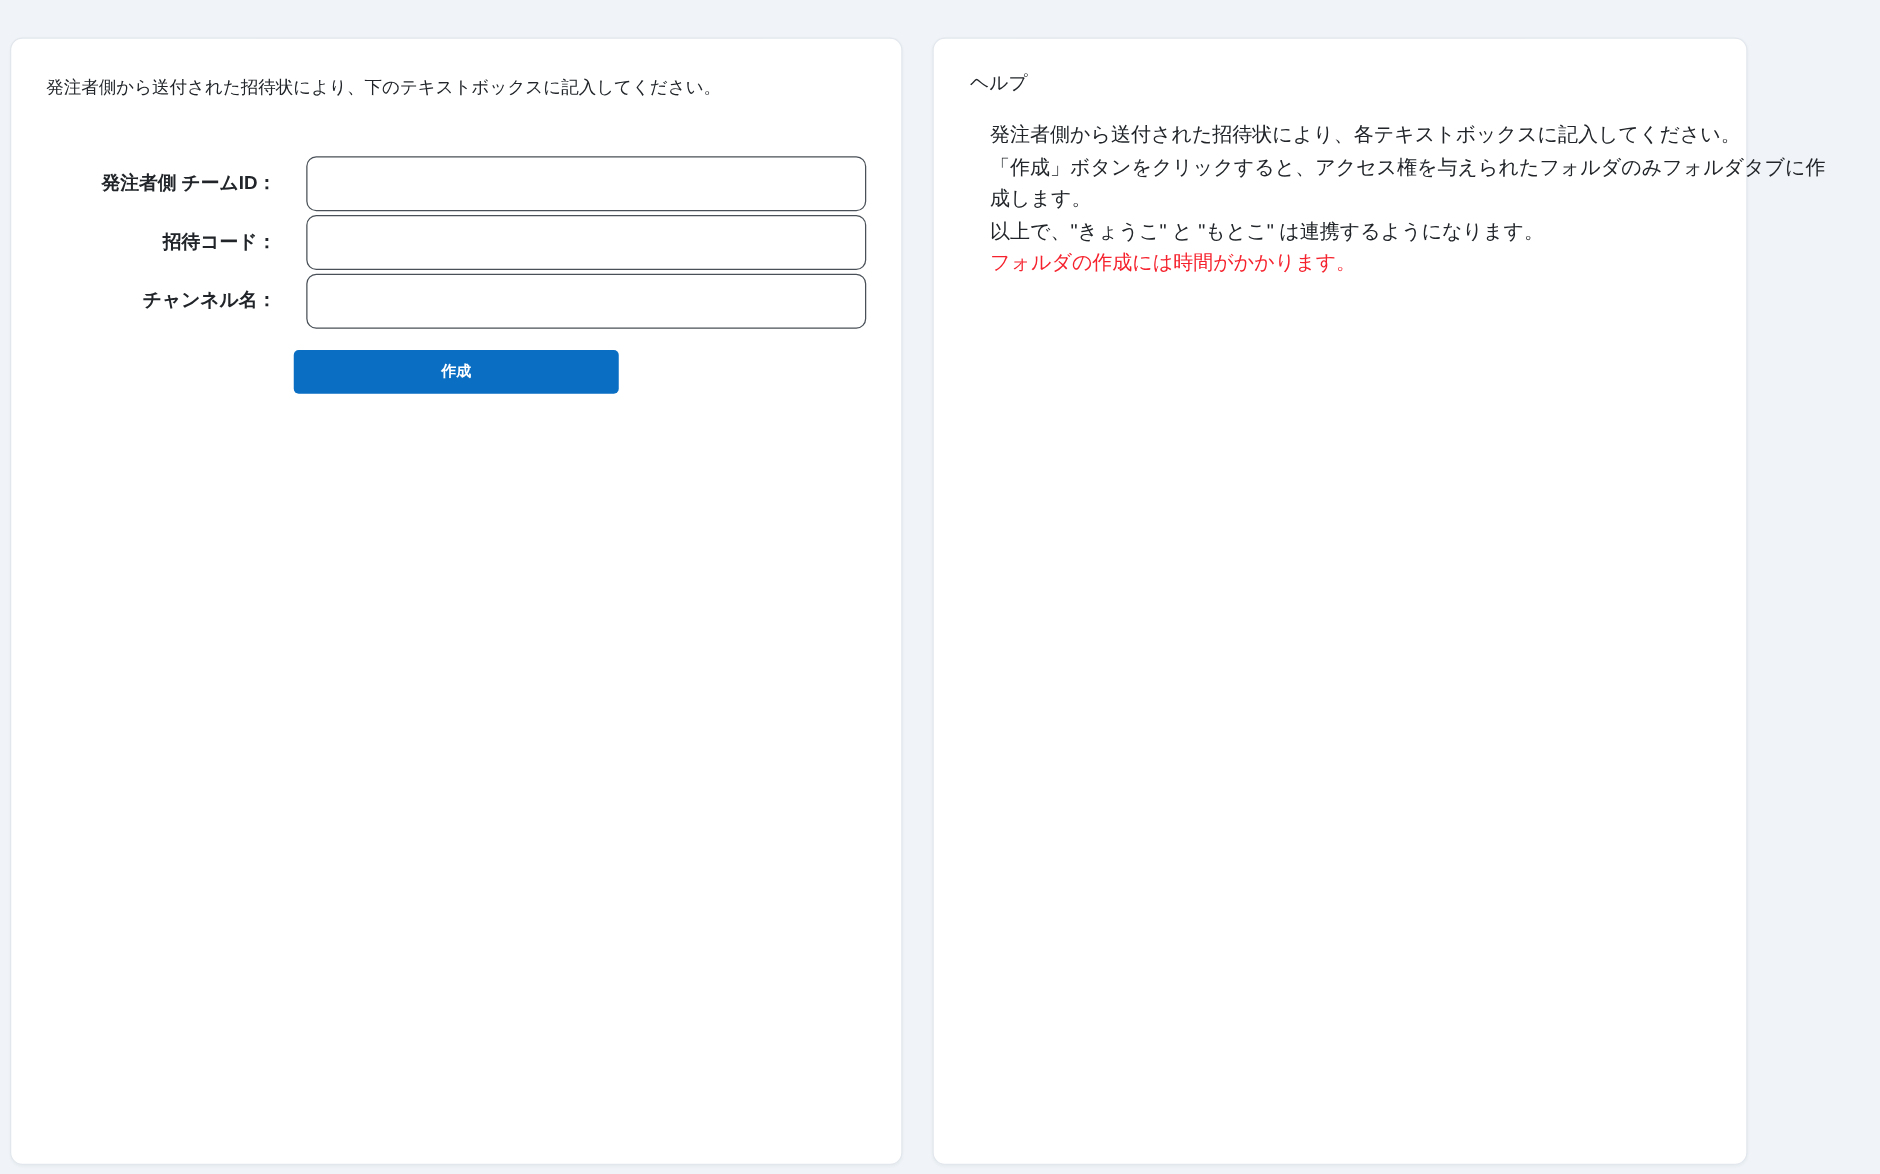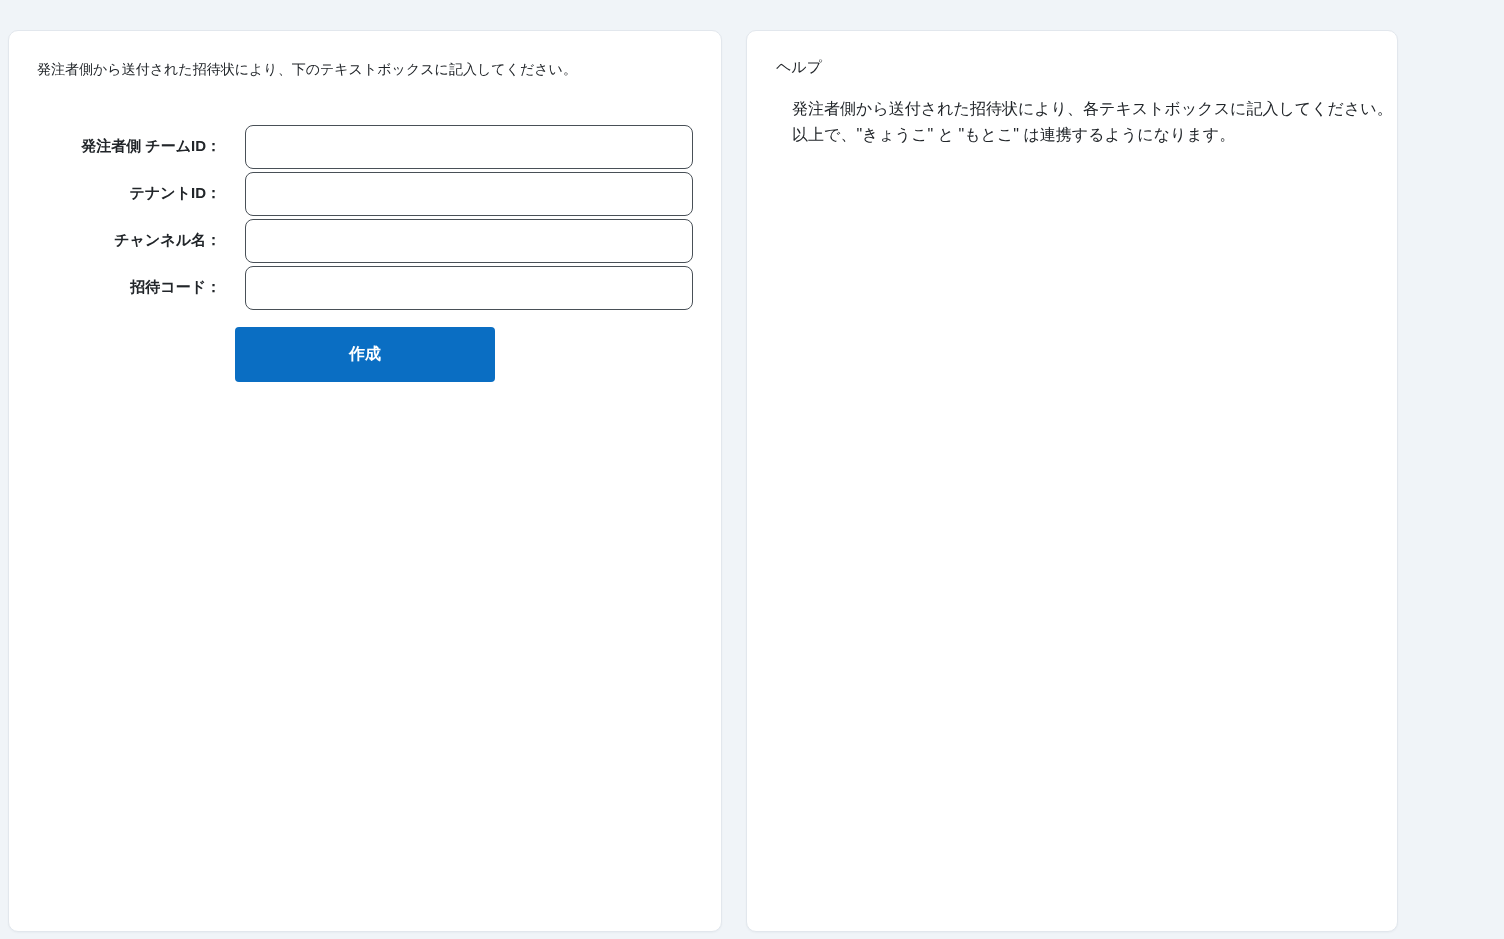--- a/index.html
+++ b/index.html
@@ -63,26 +63,26 @@
     font-size:16px;
     padding:0 12px;
     font-family:inherit;
     color:var(--text);
     outline:none;
   }
   .create-button{
     display:block;
     margin:26px auto 0;
     width:260px;
-    height:55px;
+    height:35px;
     background:var(--accent);
     color:var(--accent-text);
     border:none;
     border-radius:4px;
-    font-size:16px;
+    font-size:12px;
     font-weight:bold;
     font-family:inherit;
     cursor:pointer;
   }
   .help-title{
     font-size:15px;
     line-height:22px;
     color:var(--text);
   }
   .help-body{
@@ -99,35 +99,33 @@
 
 <div class="panel form-panel">
   <p class="instruction">発注者側から送付された招待状により、下のテキストボックスに記入してください。</p>
 
   <div class="form">
     <div class="form-row">
       <label class="form-label">発注者側 チームID：</label>
       <input class="form-input" type="text" value="" style="">
     </div>
     <div class="form-row">
-      <label class="form-label">テナントID：</label>
+      <label class="form-label">招待コード：</label>
       <input class="form-input" type="text" value="" style="">
     </div>
     <div class="form-row">
       <label class="form-label">チャンネル名：</label>
-      <input class="form-input" type="text" value="" style="">
-    </div>
-    <div class="form-row">
-      <label class="form-label">招待コード：</label>
       <input class="form-input" type="text" value="" style="">
     </div>
 
     <button class="create-button">作成</button>
   </div>
 </div>
 
 <div class="panel help-panel">
   <div class="help-title">ヘルプ</div>
   <div class="help-body">
     <div class="help-line">発注者側から送付された招待状により、各テキストボックスに記入してください。</div>
+    <div class="help-line">「作成」ボタンをクリックすると、アクセス権を与えられたフォルダのみフォルダタブに作成します。</div>
     <div class="help-line">以上で、"きょうこ" と "もとこ" は連携するようになります。</div>
+    <div class="help-line warning">フォルダの作成には時間がかかります。</div>
   </div>
 </div>
 
 </body></html>

